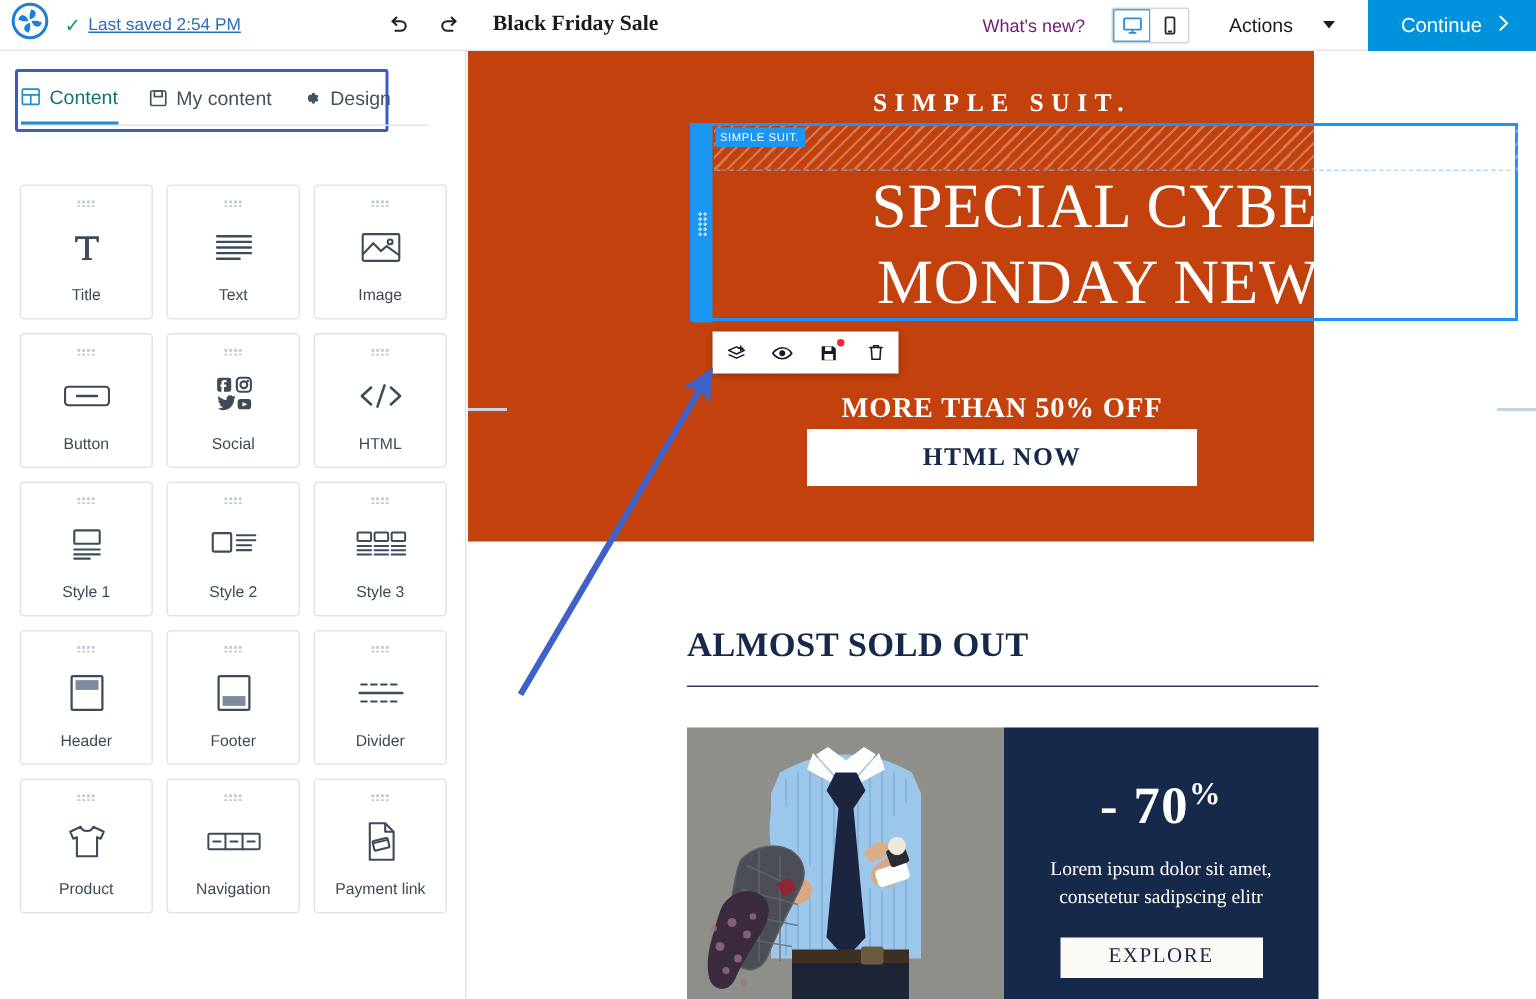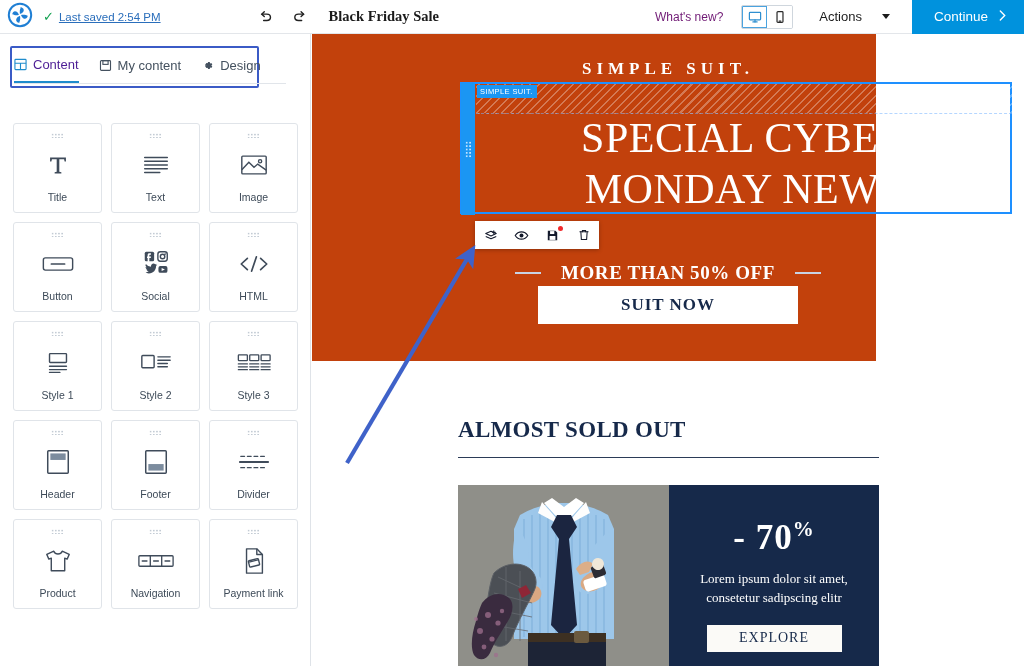--- a/index.html
+++ b/index.html
@@ -82,21 +82,21 @@
     position: absolute; left: 14px; top: 16px;
     width: 272px; height: 34px;
     display: flex; align-items: center; gap: 20px;
     border-bottom: 1px solid #e1e5ea;
   }
   .tab {
     display: flex; align-items: center; gap: 6px;
     font-size: 13px; color: #44515f; cursor: pointer;
     height: 33px; padding-bottom: 2px;
   }
-  .tab.active { color: #4c1d95; border-bottom: 2px solid #1f8ccc; }
+  .tab.active { color: #0f766e; border-bottom: 2px solid #1f8ccc; }
   .tab-ico { display: flex; align-items: center; }
 
   .blocks {
     position: absolute; left: 13px; top: 89px;
     width: 286px;
     display: flex; flex-wrap: wrap; gap: 9px;
   }
   .block {
     width: 89px; height: 90px;
     border: 1px solid #e0e4e9; border-radius: 3px;
@@ -173,21 +173,21 @@
     display: flex; flex-direction: column; align-items: center; justify-content: center;
     font-family: "Liberation Serif", serif;
     color: #ffffff; font-size: 42px; line-height: 51px;
     letter-spacing: 0.5px; text-align: center;
   }
   .hero-sub {
     position: absolute; top: 228px; left: 0; width: 712px;
     text-align: center; color: #ffffff;
     font-family: "Liberation Serif", serif;
     font-weight: bold; font-size: 19px; letter-spacing: 0.6px;
-    display: flex; align-items: center; justify-content: center; gap: 20px;
+    display: flex; align-items: center; justify-content: space-between; gap: 20px;
   }
   .dash { display: inline-block; width: 26px; height: 2px; background: #c8d3e4; }
   .shop-btn {
     position: absolute; left: 226px; top: 252px;
     width: 260px; height: 38px;
     background: #ffffff; color: #16294a;
     font-family: "Liberation Serif", serif;
     font-weight: bold; font-size: 17px; letter-spacing: 1px;
     display: flex; align-items: center; justify-content: center;
     cursor: pointer;
@@ -564,21 +564,21 @@
         <span>MONDAY NEWS</span>
       </div>
     </div>
 
     <div class="hero-sub">
       <span class="dash"></span>
       <span>MORE THAN 50% OFF</span>
       <span class="dash"></span>
     </div>
 
-    <div class="shop-btn">SUIT NOW</div>
+    <div class="shop-btn">HTML NOW</div>
 
     <div class="blk-toolbar">
       <span class="tb-btn">
         <svg width="14" height="14" viewBox="0 0 16 16" fill="none" stroke="#13192b" stroke-width="1.2" stroke-linejoin="round">
           <path d="M2 9.6l6 2.7 6-2.7"></path>
           <path d="M2 6.4l6 2.7 6-2.7-6-2.7z"></path>
           <path d="M11.2 3.1v3.6M9.5 4.8h3.4" stroke-linecap="round"></path>
         </svg>
       </span>
       <span class="tb-btn">

